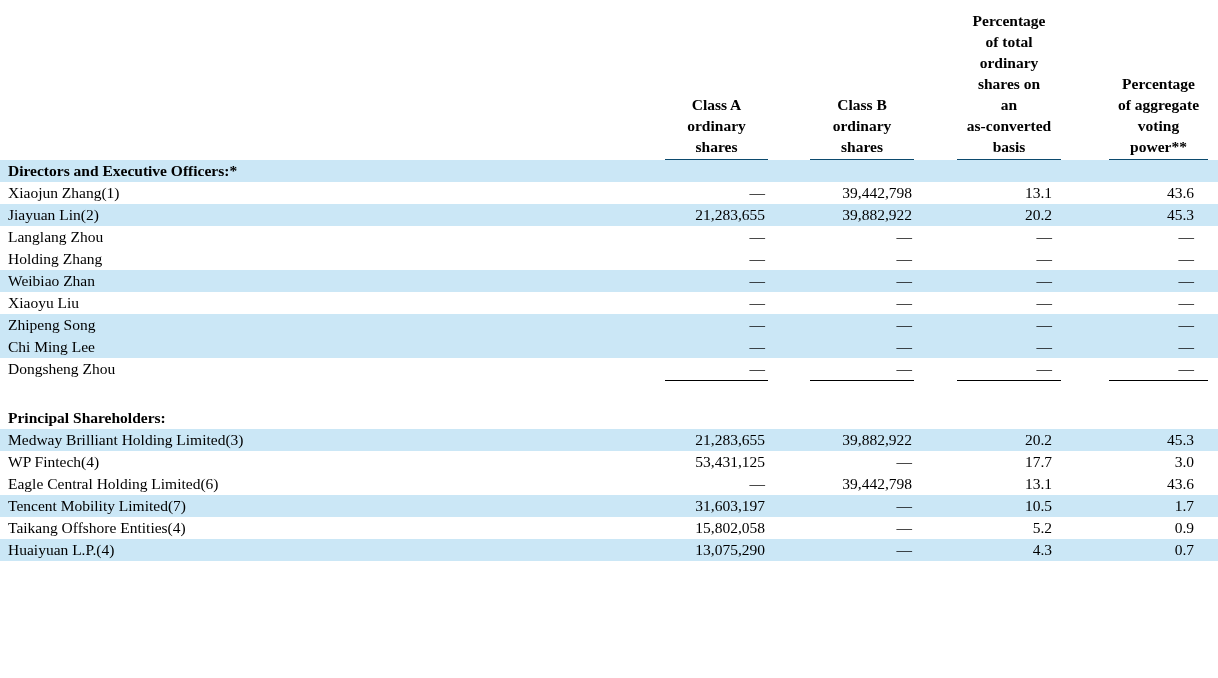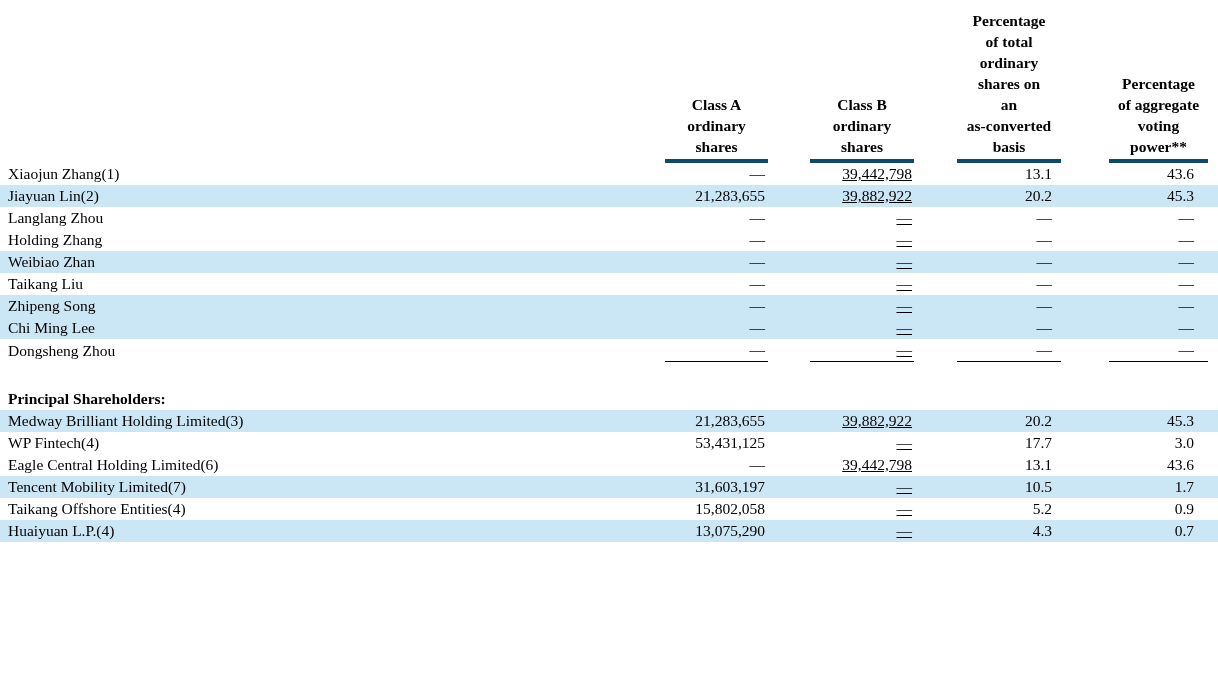--- a/index.html
+++ b/index.html
@@ -30,31 +30,31 @@
     font-weight: bold;
     border-bottom: 1px solid #000;
     padding-bottom: 3px;
     white-space: nowrap;
   }
   .col-head {
     white-space: pre-line;
     text-align: center;
     font-weight: bold;
     vertical-align: bottom;
-    border-bottom: 4px solid #0c4a6e;
+    border-bottom: 1px solid #0c4a6e;
     line-height: 21px;
     padding-top: 4px;
     padding-bottom: 2px;
   }
   tr.shade { background: var(--shade, #cbe7f6); }
   .name-cell { padding-left: 8px; white-space: nowrap; }
   .name-cell.section { font-weight: bold; }
   .val { text-align: right; white-space: nowrap; }
   .val.c1 { padding-right: 3px; }
-  .val.c2 { padding-right: 2px; text-decoration: underline; }
+  .val.c2 { padding-right: 2px; }
   .val.c3 { padding-right: 9px; }
   .val.c4 { padding-right: 14px; }
   .val.rule { border-bottom: 1px solid #000; }
   .spacer-row td { line-height: 26px; }
 </style>
 </head>
 <body>
 
 <div>
   <table>
@@ -89,20 +89,24 @@
 basis</td>
         <td class="gap"></td>
         <td class="col-head c4">Percentage
 of aggregate
 voting
 power**</td>
         <td class="edge"></td>
       </tr>
     </thead>
     <tbody id="tbody">
+        <tr class="shade">
+          <td class="name-cell section">Directors and Executive Officers:*</td>
+          <td colspan="8"></td>
+        </tr>
         <tr>
           <td class="name-cell">Xiaojun Zhang(1)</td>
           <td class="val c1">—</td>
           <td class="gap"></td>
           <td class="val c2">39,442,798</td>
           <td class="gap"></td>
           <td class="val c3">13.1</td>
           <td class="gap"></td>
           <td class="val c4">43.6</td>
           <td class="edge"></td>
@@ -145,21 +149,21 @@
           <td class="val c1">—</td>
           <td class="gap"></td>
           <td class="val c2">—</td>
           <td class="gap"></td>
           <td class="val c3">—</td>
           <td class="gap"></td>
           <td class="val c4">—</td>
           <td class="edge"></td>
         </tr>
         <tr>
-          <td class="name-cell">Taikang Liu</td>
+          <td class="name-cell">Xiaoyu Liu</td>
           <td class="val c1">—</td>
           <td class="gap"></td>
           <td class="val c2">—</td>
           <td class="gap"></td>
           <td class="val c3">—</td>
           <td class="gap"></td>
           <td class="val c4">—</td>
           <td class="edge"></td>
         </tr>
         <tr class="shade">

